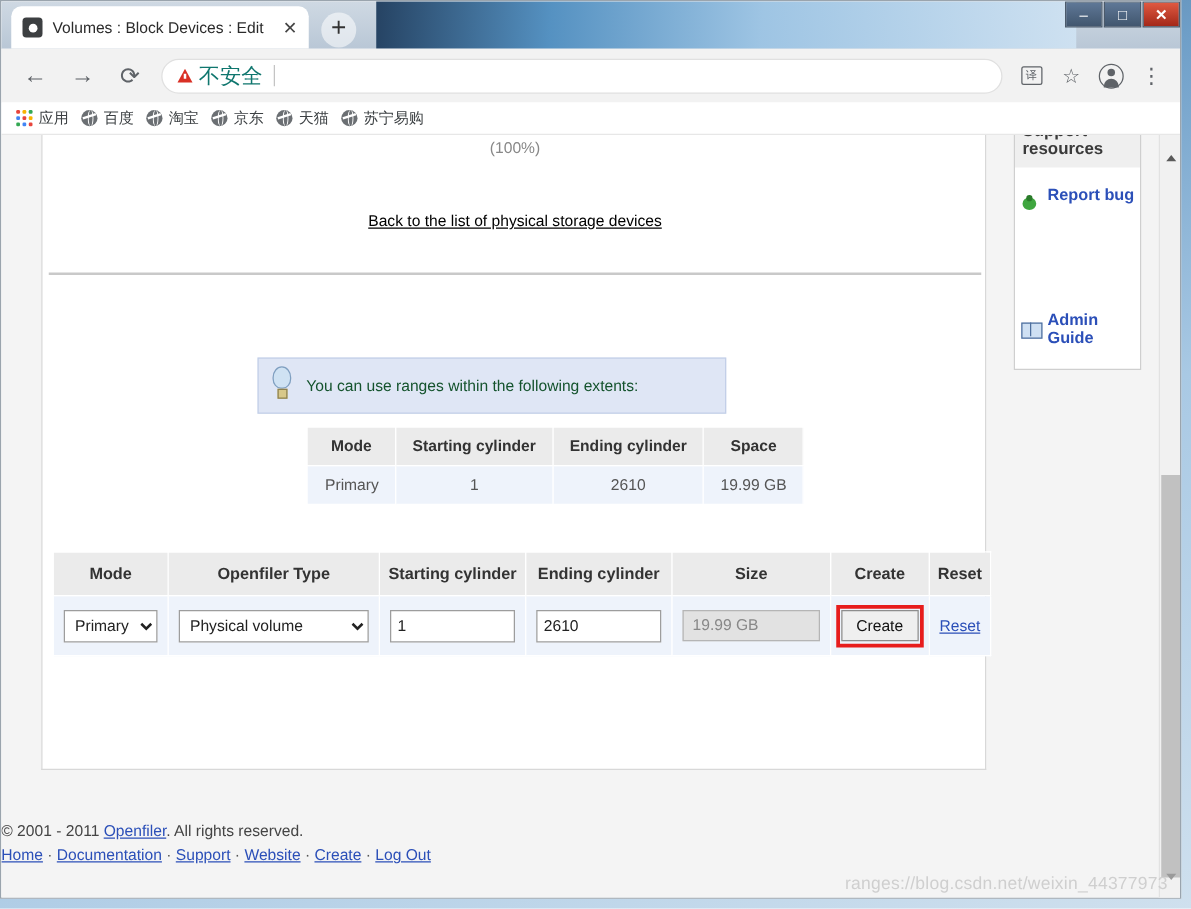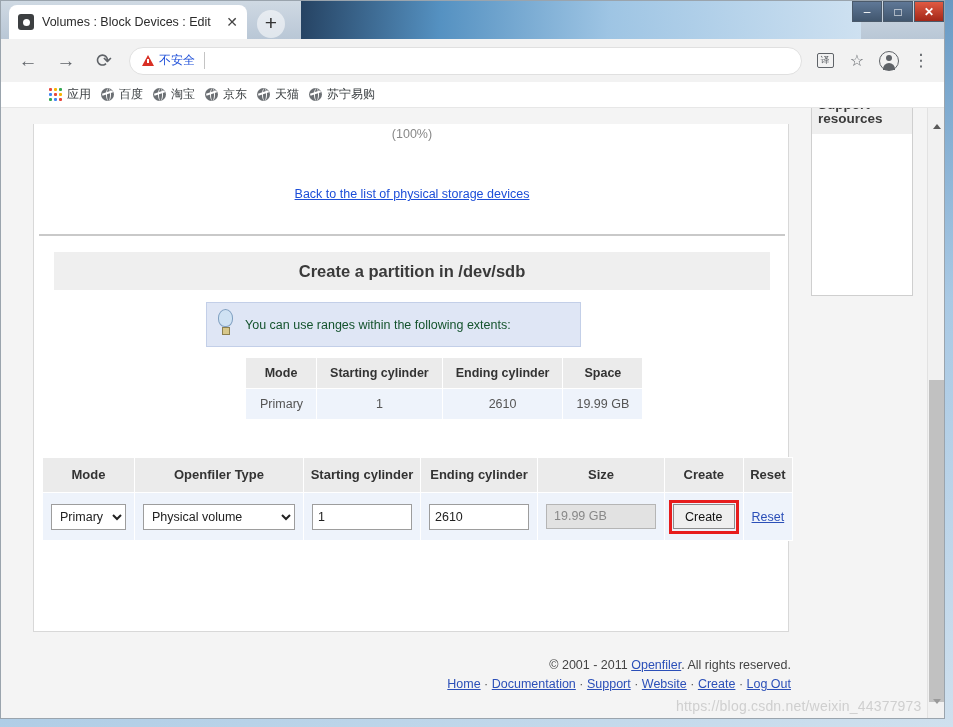--- a/index.html
+++ b/index.html
@@ -97,21 +97,21 @@
   }
   #warn-triangle {
     flex:none; width:0;height:0;
     border-left:6px solid transparent; border-right:6px solid transparent;
     border-bottom:11px solid #d93025; margin-right:5px; position:relative;
   }
   #warn-triangle::after{
     content:""; position:absolute; left:-1px; top:4px; width:2px;height:4px;
     background:#fff;
   }
-  #insecure-label { font-size: 12px; color:#1d4ed8; flex:none; }
+  #insecure-label { font-size: 17px; color:#0f766e; flex:none; }
   #omnibox-sep { width:1px; height:17px; background:#c4c4c4; margin:0 9px; flex:none;}
   #url-text {
     font-size: 13.5px; color: #202124; white-space: nowrap;
     overflow: hidden; flex: 1 1 auto;
   }
   .tb-icon {
     flex:none; width: 30px; height:30px; margin-right:2px;
     display:flex; align-items:center; justify-content:center;
     color:#5f6368; font-size:16px;
   }
@@ -131,21 +131,20 @@
     content:""; position:absolute; left:50%; top:11px; transform:translateX(-50%);
     width:12px;height:7px;border-radius:6px 6px 0 0;background:#5f6368;
   }
   #menu-dots { letter-spacing:0; font-size:17px; margin-right:8px;}
 
   
   #bookmarks {
     position:absolute; left:0; top:81px; width:943px; height:26px;
     background:#ffffff; display:flex; align-items:center;
     border-bottom: 1px solid #e7e7e7;
-    padding-left: 36px;
   }
   .bm {
     display:flex; align-items:center; height:20px;
     margin-left: 10px; font-size: 12px; color:#3c4043;
     white-space:nowrap;
   }
   .bm:first-child { margin-left: 12px; }
   .bm-label { margin-left: 5px; }
   .grid-ico {
     width:13px;height:13px; flex:none;
@@ -167,32 +166,32 @@
   }
 
   
   #viewport {
     position:absolute; left:0; top:107px; width:943px; height:611px;
     background:#f4f4f4; overflow:hidden;
   }
 
   
   #content-card {
-    position:absolute; left:32px; top:16px; width:756px; height:508px;
+    position:absolute; left:32px; top:0px; width:756px; height:508px;
     background:#ffffff; border:1px solid #d8d8d8; border-top:none;
   }
   #pct-label {
     position:absolute; left:0; top:3px; width:756px; text-align:center;
     font-size:12.5px; color:#888;
   }
   #back-link-wrap {
     position:absolute; left:0; top:60px; width:756px; text-align:center;
   }
   #back-link {
-    font-size:12.5px; color:#1d4ed8; text-decoration:underline;
+    font-size:12.5px; color:#000000; text-decoration:underline;
   }
   #divider {
     position:absolute; left:5px; top:110px; width:746px; height:2px;
     background:#c9c9c9;
   }
 
   #section-head {
     position:absolute; left:20px; top:128px; width:716px; height:38px;
     background:#efefef;
     display:flex; align-items:center; justify-content:center;
@@ -328,21 +327,21 @@
     background:#cfe0f3; border:1px solid #4e6f9e;
   }
   .ico-book::after{
     content:""; position:absolute; left:9px; top:2px; width:1px;height:11px;
     background:#4e6f9e;
   }
 
   
   #footer {
     position:absolute; left:0; top:548px; width:790px;
-    text-align:right; font-size:12.5px; color:#444;
+    text-align:left; font-size:12.5px; color:#444;
     line-height:1.55;
   }
   #footer a { color:#2b4fb8; text-decoration:underline; }
   .sep { color:#555; }
 
   
   #pg-scrollbar{
     position:absolute; right:0; top:107px; width:17px; height:611px;
     background:#f1f1f1; border-left:1px solid #e2e2e2;
   }
@@ -463,21 +462,20 @@
     <div id="content-card">
 
       <div id="pct-label">(100%)</div>
 
       <div id="back-link-wrap">
         <a id="back-link" href="#">Back to the list of physical storage devices</a>
       </div>
 
       <div id="divider"></div>
 
-      <div id="section-head">Create a partition in /dev/sdb</div>
 
       <div id="hint-box">
         <span id="bulb">
           <span class="glass"></span>
             <span class="base"></span>
         </span>
         <span id="hint-text">You can use ranges within the following extents:</span>
       </div>
 
       <table id="extents-table">
@@ -536,20 +534,28 @@
               <a id="reset-link" href="#">Reset</a>
             </td>
           </tr>
         </tbody>
       </table>
     </div>
 
     <div id="sidebar">
       <div id="sb-head">Support resources</div>
 
+      <div class="sb-link" style="top:40px">
+        <span class="sb-ico ico-bug"></span>
+        <span class="sb-txt">Report bug</span>
+      </div>
+      <div class="sb-link" style="top:140px">
+        <span class="sb-ico ico-book"></span>
+        <span class="sb-txt">Admin Guide</span>
+      </div>
     </div>
 
     <div id="footer">
       <div>
         <span>© 2001 - 2011 </span><a href="#">Openfiler</a><span>. All rights reserved.</span>
       </div>
       <div>
         <a href="#">Home</a><span class="sep"> · </span><a href="#">Documentation</a><span class="sep"> · </span><a href="#">Support</a><span class="sep"> · </span><a href="#">Website</a><span class="sep"> · </span><a href="#">Create</a><span class="sep"> · </span><a href="#">Log Out</a>
       </div>
     </div>
@@ -560,13 +566,13 @@
         <span class="arrow-up"></span>
       </div>
     <div id="sb-thumb"></div>
     <div id="sb-down">
         <span class="arrow-down"></span>
       </div>
   </div>
 
 </div>
 
-<div id="watermark">https://blog.csdn.net/weixin_44377973</div>
+<div id="watermark">ranges://blog.csdn.net/weixin_44377973</div>
 
 </body></html>

